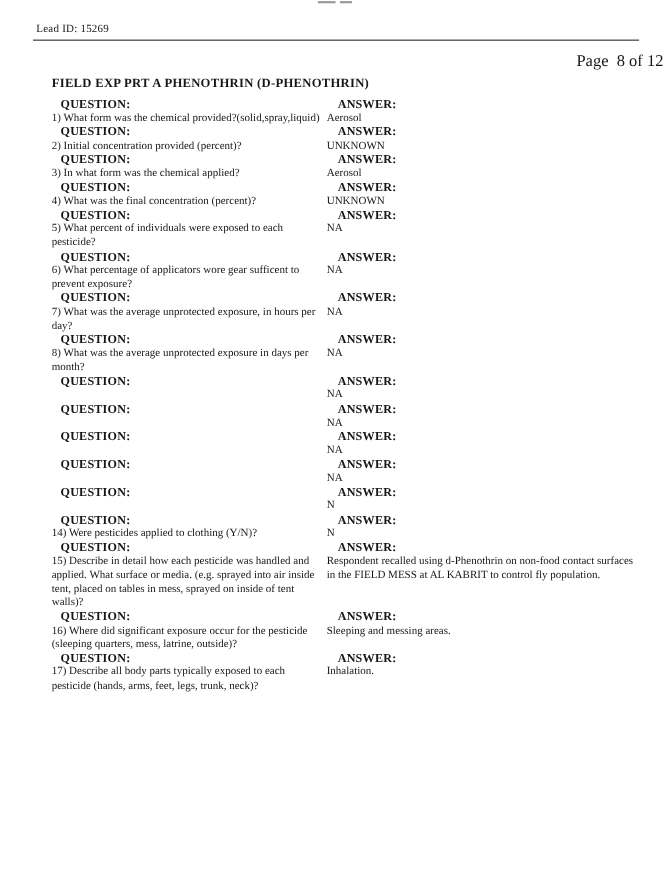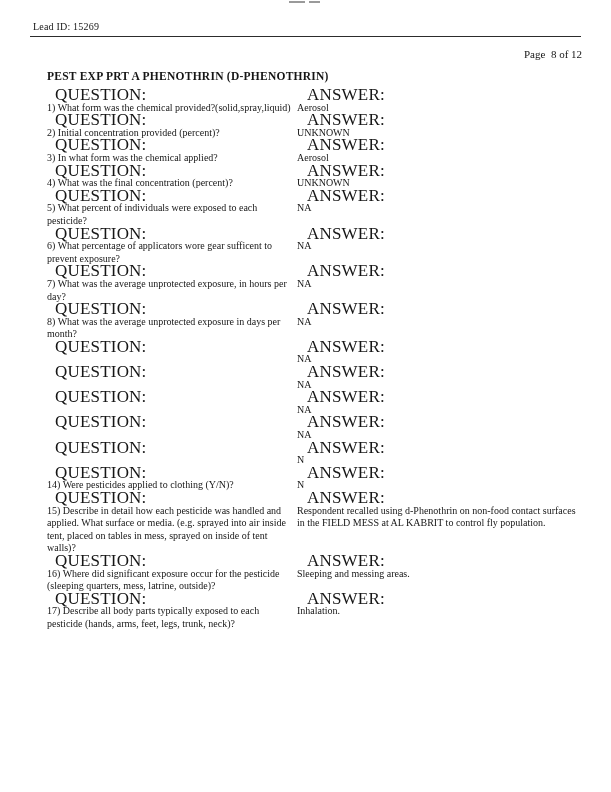--- a/index.html
+++ b/index.html
@@ -13,32 +13,32 @@
   }
   .page { position: relative; width: 531px; height: 792px; background: #ffffff; }
 
   
   .scan-mark { position: absolute; top: 1px; height: 2px; background: #9a9a9a; }
   .scan-mark.m1 { left: 289px; width: 16px; }
   .scan-mark.m2 { left: 309px; width: 11px; }
 
   .lead-id { position: absolute; left: 33px; top: 21px; font-size: 10px; letter-spacing: 0.2px; }
   .header-rule { position: absolute; left: 30px; top: 36px; width: 551px; border-top: 1px solid #2c2c2c; height: 0; }
-  .page-num { position: absolute; left: 524px; top: 48px; font-size: 11px; white-space: pre; }
+  .page-num { position: absolute; left: 524px; top: 48px; font-size: 15px; white-space: pre; }
 
   .doc { position: absolute; left: 47px; top: 70px; width: 530px; }
   .doc-title { font-size: 11.5px; font-weight: bold; letter-spacing: 0.25px; margin-bottom: 7px; }
 
   .qa-row { display: flex; align-items: flex-start; }
   .q-col { flex: 0 0 250px; width: 250px; }
   .a-col { flex: 1 1 auto; min-width: 0; }
 
   .q-label, .a-label {
-    font-weight: normal;
-    font-size: 17px;
+    font-weight: bold;
+    font-size: 11px;
     line-height: 12.6px;
     letter-spacing: 0.2px;
   }
   .q-label { padding-left: 8px; }
   .a-label { padding-left: 10px; }
 
   .q-text, .a-text { font-size: 10px; line-height: 12.6px; }
   .q-text { padding-right: 1px; }
 </style>
 </head>
@@ -47,21 +47,21 @@
 <div class="page">
 
   <div class="scan-mark m1"></div>
   <div class="scan-mark m2"></div>
 
   <div class="lead-id">Lead ID: 15269</div>
   <div class="header-rule"></div>
   <div class="page-num">Page  8 of 12</div>
 
   <div class="doc">
-    <div class="doc-title">PEST EXP PRT A PHENOTHRIN (D-PHENOTHRIN)</div>
+    <div class="doc-title">FIELD EXP PRT A PHENOTHRIN (D-PHENOTHRIN)</div>
     <div id="qa-list">
   <div class="qa-row">
     <div class="q-col">
       <div class="q-label">QUESTION:</div>
       <div class="q-text">1) What form was the chemical provided?(solid,spray,liquid)</div>
     </div>
     <div class="a-col">
       <div class="a-label">ANSWER:</div>
       <div class="a-text">Aerosol</div>
     </div>

